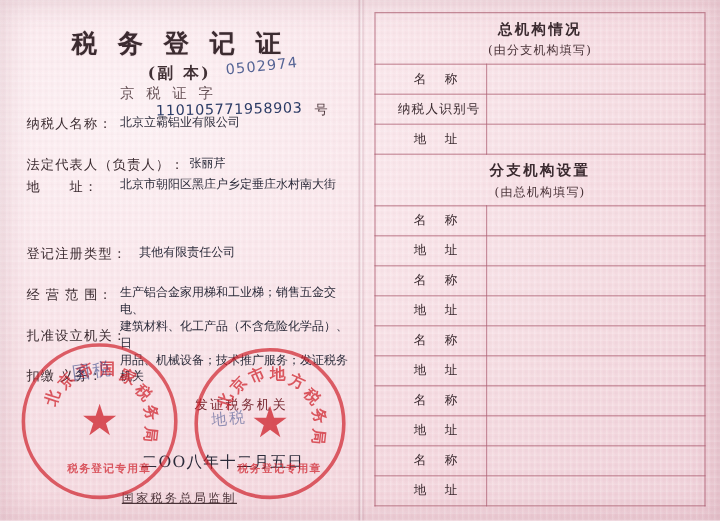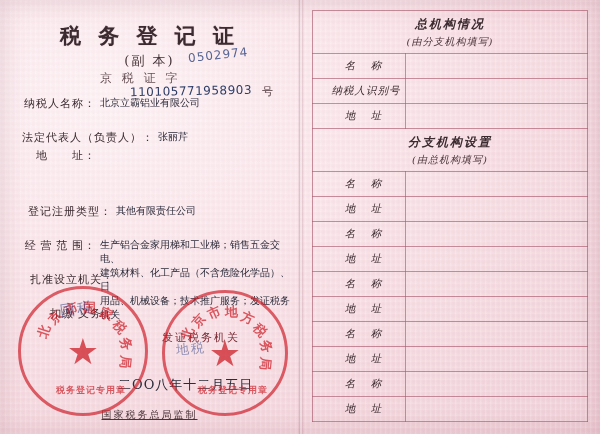--- a/index.html
+++ b/index.html
@@ -66,21 +66,21 @@
     color: #3b2b30;
     text-shadow: 0 0 1px rgba(90,50,60,0.35);
   }
   .doc-subtitle {
     position: absolute;
     left: 0; right: 0;
     top: 52px;
     text-align: center;
     font-family: "DejaVu Serif", serif;
     font-size: 13px;
-    font-weight: normal;
+    font-weight: bold;
     letter-spacing: 2px;
     color: #413035;
   }
   .doc-number {
     position: absolute;
     left: 130px;
     top: 84px;
     font-family: "DejaVu Sans", sans-serif;
     font-size: 12px;
     color: #2c3c66;
@@ -119,26 +119,25 @@
 
   .field {
     position: absolute;
     left: 22px;
     width: 268px;
     display: flex;
     align-items: flex-start;
   }
   .field-label {
     flex: 0 0 74px;
-    font-family: Liberation Serif, serif;
+    font-family: Liberation Sans, sans-serif;
     font-size: 11px;
     color: #3b2b30;
     letter-spacing: 1px;
     white-space: nowrap;
-    text-align: right;
   }
   .field-value {
     flex: 1 1 auto;
     font-family: "DejaVu Sans", sans-serif;
     font-size: 10px;
     color: #2b2b3a;
     line-height: 14px;
     padding-left: 4px;
   }
   .field-value .line { display: block; }
@@ -246,21 +245,20 @@
     letter-spacing: 2px;
   }
 
   
   #right-page {
     position: absolute;
     left: 312px;
     top: 10px;
     width: 276px;
     height: 414px;
-    font-style: italic;
   }
   .tbl-title {
     text-align: center;
     font-family: "DejaVu Serif", serif;
     font-size: 12px;
     font-weight: bold;
     color: #3b2b30;
     letter-spacing: 2px;
     padding-top: 5px;
   }
@@ -323,20 +321,23 @@
 
     <div class="field" style="top:130px;">
       <div class="field-label" style="flex:0 0 118px;">法定代表人（负责人）：</div>
       <div class="field-value">
         <span class="line">张丽芹</span>
       </div>
     </div>
 
     <div class="field" style="top:148px;">
       <div class="field-label">地　　址：</div>
+      <div class="field-value">
+        <span class="line">北京市朝阳区黑庄户乡定垂庄水村南大街</span>
+      </div>
     </div>
 
     <div class="field" style="top:204px;">
       <div class="field-label" style="flex:0 0 90px;">登记注册类型：</div>
       <div class="field-value">
         <span class="line">其他有限责任公司</span>
       </div>
     </div>
 
     <div class="field" style="top:238px;">

